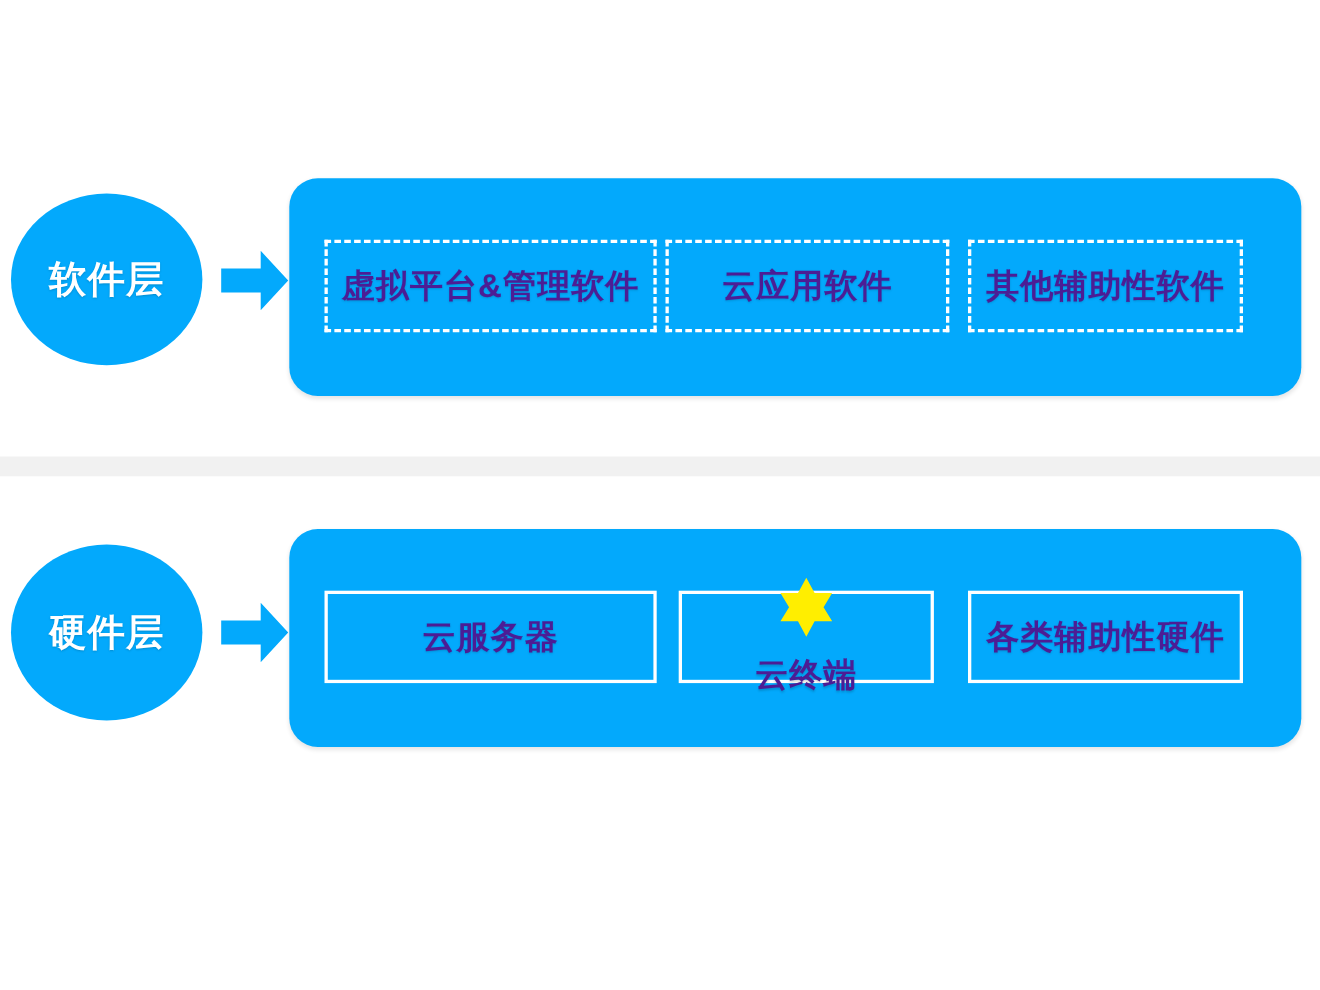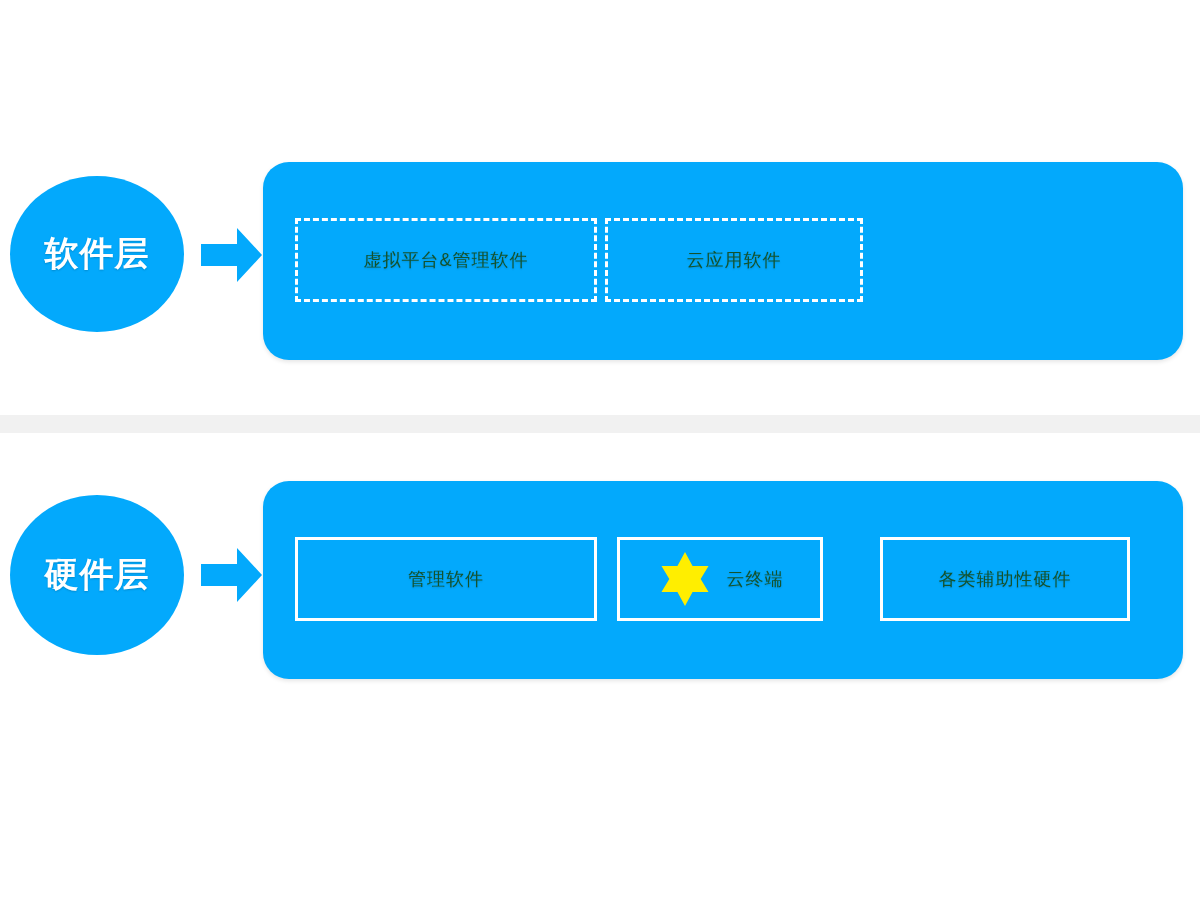--- a/index.html
+++ b/index.html
@@ -83,23 +83,23 @@
     justify-content: center;
     gap: 14px;
   }
   .panel-item.dashed {
     border: 3px dashed #ffffff;
   }
   .panel-item.solid {
     border: 3px solid #ffffff;
   }
   .panel-item-label {
-    color: #14532d;
-    font-weight: normal;
-    font-size: 18px;
+    color: #4c1d95;
+    font-weight: bold;
+    font-size: 30px;
     letter-spacing: 1px;
     white-space: nowrap;
     text-shadow: 0 1px 2px rgba(0,0,0,0.16);
     user-select: none;
   }
   .star-icon {
     flex: 0 0 auto;
     display: block;
     width: 56px;
     height: 56px;
@@ -124,20 +124,23 @@
       <div class="panel-items">
 
         <div class="panel-item dashed" style="left:32px; top:56px; width:302px; height:84px;">
           <span class="panel-item-label">虚拟平台&amp;管理软件</span>
         </div>
 
         <div class="panel-item dashed" style="left:342px; top:56px; width:258px; height:84px;">
           <span class="panel-item-label">云应用软件</span>
         </div>
 
+        <div class="panel-item dashed" style="left:617px; top:56px; width:250px; height:84px;">
+          <span class="panel-item-label">其他辅助性软件</span>
+        </div>
 
       </div>
     </div>
   </div>
 
   <div class="divider-band" style="top:415px; height:18px;"></div>
 
   <div class="layer-row" style="top:433px; height:320px;">
 
     <div class="layer-circle" style="left:10px; top:62px; width:174px; height:160px; background:#03a9fc; font-size:34px;">
@@ -145,24 +148,24 @@
     </div>
 
     <svg class="layer-arrow" viewBox="0 0 62 58" width="62" height="58" style="left:201px; top:113px;">
       <polygon points="0,18 36,18 36,2 61,29 36,56 36,40 0,40" fill="#03a9fc"></polygon>
     </svg>
 
     <div class="layer-panel" style="left:263px; top:48px; width:920px; height:198px; background:#03a9fc;">
       <div class="panel-items">
 
         <div class="panel-item solid" style="left:32px; top:56px; width:302px; height:84px;">
-          <span class="panel-item-label">管理软件</span>
+          <span class="panel-item-label">云服务器</span>
         </div>
 
-        <div class="panel-item solid" style="left:354px; top:56px; width:206px; height:84px;">
+        <div class="panel-item solid" style="left:354px; top:56px; width:232px; height:84px;flex-direction:column;">
           <svg class="star-icon" viewBox="0 0 100 100">
             <polygon points="50,2 63.5,27 92,27 78,50 92,73 63.5,73 50,98 36.5,73 8,73 22,50 8,27 36.5,27" fill="#ffee00"></polygon>
           </svg>
           <span class="panel-item-label">云终端</span>
         </div>
 
         <div class="panel-item solid" style="left:617px; top:56px; width:250px; height:84px;align-items:center;">
           <span class="panel-item-label">各类辅助性硬件</span>
         </div>
 

